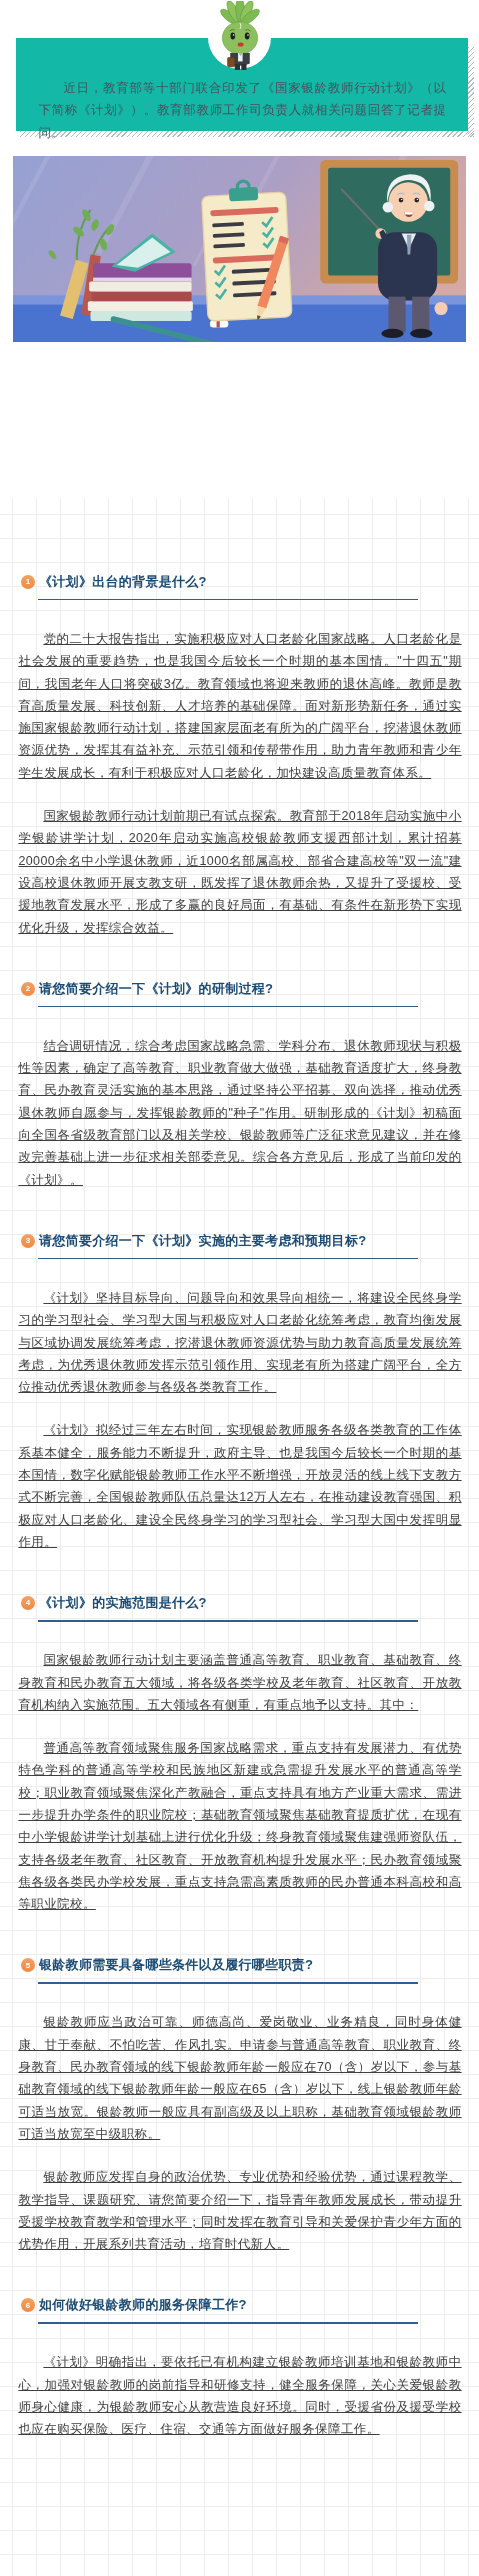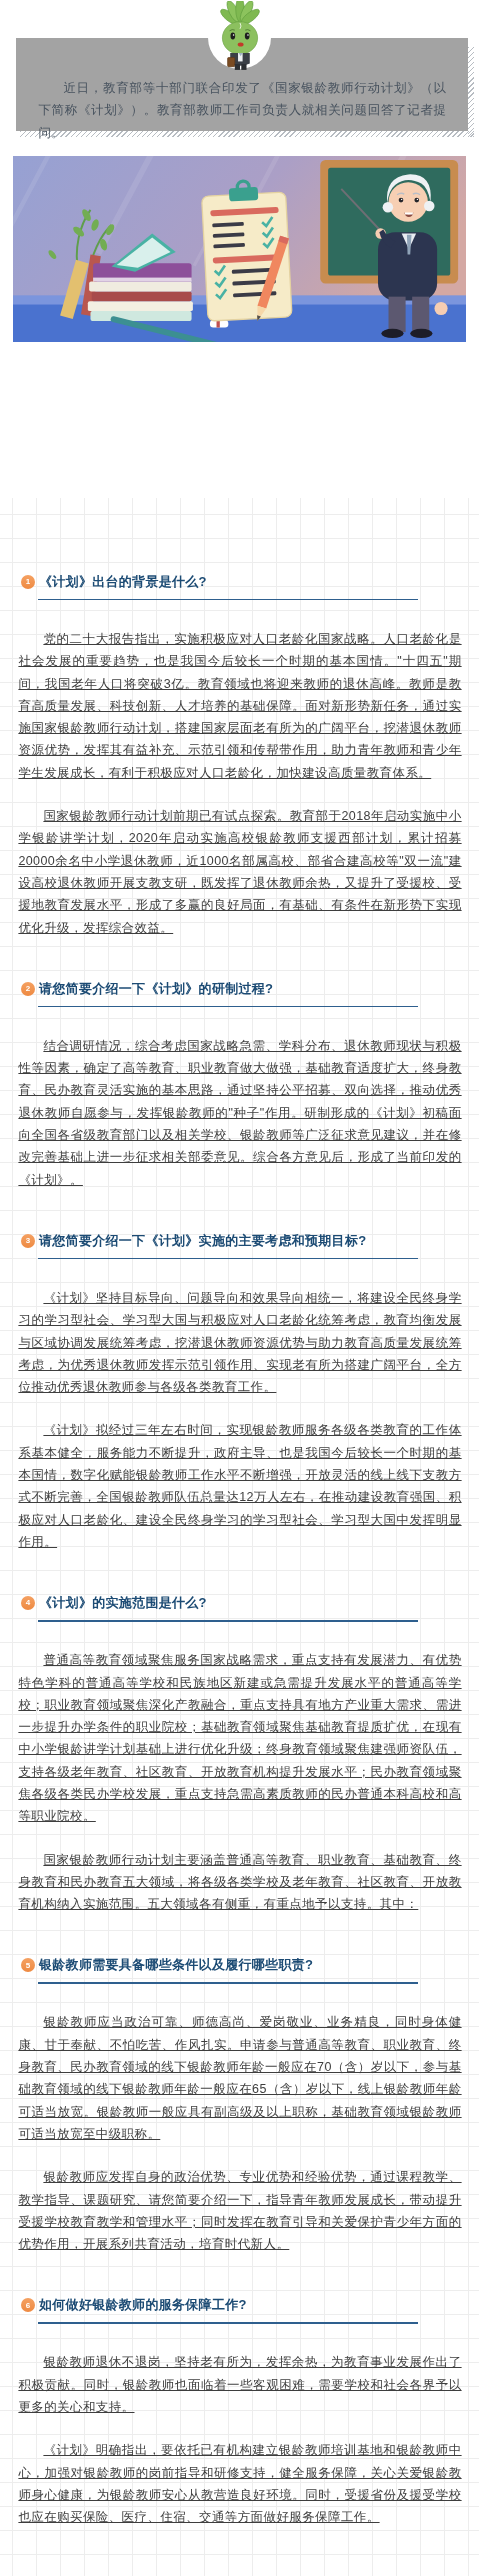--- a/index.html
+++ b/index.html
@@ -3,21 +3,21 @@
 <meta charset="utf-8">
 <style>
   * { margin:0; padding:0; box-sizing:border-box; }
   html,body { background:#ffffff; }
   body { width:480px; font-family:"Liberation Sans","DejaVu Sans",sans-serif; }
   .page { position:relative; width:480px; height:2576px; overflow:hidden; background:#ffffff; }
 
   
   .top-area { position:relative; width:480px; height:156px; }
   .intro-panel { position:absolute; left:16.4px; top:38px; width:452px; height:93px;
-                 background:#a3a3a3; }
+                 background:#14b8a6; }
   .intro-panel::after { 
     content:""; position:absolute; right:-6px; top:9.2px; width:6px; height:calc(100% - 3.3px);
     background:repeating-linear-gradient(135deg,#b7bcc2 0 1px,transparent 1px 3.6px);
   }
   .intro-panel::before { 
     content:""; position:absolute; left:4px; bottom:-6px; width:calc(100% + 2px); height:6px;
     background:repeating-linear-gradient(135deg,#b7bcc2 0 1px,transparent 1px 3.6px);
   }
   .mascot-notch { position:absolute; left:208px; top:6px; width:63px; height:63px;
                   border-radius:50%; background:#ffffff; z-index:2; }
@@ -236,22 +236,22 @@
         </div>
   </div>
 
   <div class="qa-item">
     <div class="q-head">
       <span class="q-num">4</span>
       <h2 class="q-title">《计划》的实施范围是什么?</h2>
       <div class="q-underline"></div>
     </div>
     <div class="answer">
+          <p>国家银龄教师行动计划主要涵盖普通高等教育、职业教育、基础教育、终身教育和民办教育五大领域，将各级各类学校及老年教育、社区教育、开放教育机构纳入实施范围。五大领域各有侧重，有重点地予以支持。其中：</p>
           <p>普通高等教育领域聚焦服务国家战略需求，重点支持有发展潜力、有优势特色学科的普通高等学校和民族地区新建或急需提升发展水平的普通高等学校；职业教育领域聚焦深化产教融合，重点支持具有地方产业重大需求、需进一步提升办学条件的职业院校；基础教育领域聚焦基础教育提质扩优，在现有中小学银龄讲学计划基础上进行优化升级；终身教育领域聚焦建强师资队伍，支持各级老年教育、社区教育、开放教育机构提升发展水平；民办教育领域聚焦各级各类民办学校发展，重点支持急需高素质教师的民办普通本科高校和高等职业院校。</p>
-          <p>国家银龄教师行动计划主要涵盖普通高等教育、职业教育、基础教育、终身教育和民办教育五大领域，将各级各类学校及老年教育、社区教育、开放教育机构纳入实施范围。五大领域各有侧重，有重点地予以支持。其中：</p>
         </div>
   </div>
 
   <div class="qa-item">
     <div class="q-head">
       <span class="q-num">5</span>
       <h2 class="q-title">银龄教师需要具备哪些条件以及履行哪些职责?</h2>
       <div class="q-underline"></div>
     </div>
     <div class="answer">
@@ -260,21 +260,20 @@
         </div>
   </div>
 
   <div class="qa-item">
     <div class="q-head">
       <span class="q-num">6</span>
       <h2 class="q-title">如何做好银龄教师的服务保障工作?</h2>
       <div class="q-underline"></div>
     </div>
     <div class="answer">
-          <p>银龄教师退休不退岗，坚持老有所为，发挥余热，为教育事业发展作出了积极贡献。同时，银龄教师也面临着一些客观困难，需要学校和社会各界予以更多的关心和支持。</p>
           <p>《计划》明确指出，要依托已有机构建立银龄教师培训基地和银龄教师中心，加强对银龄教师的岗前指导和研修支持，健全服务保障，关心关爱银龄教师身心健康，为银龄教师安心从教营造良好环境。同时，受援省份及援受学校也应在购买保险、医疗、住宿、交通等方面做好服务保障工作。</p>
         </div>
   </div>
 
 </div>
 
 </div>
 
 
 </body></html>

